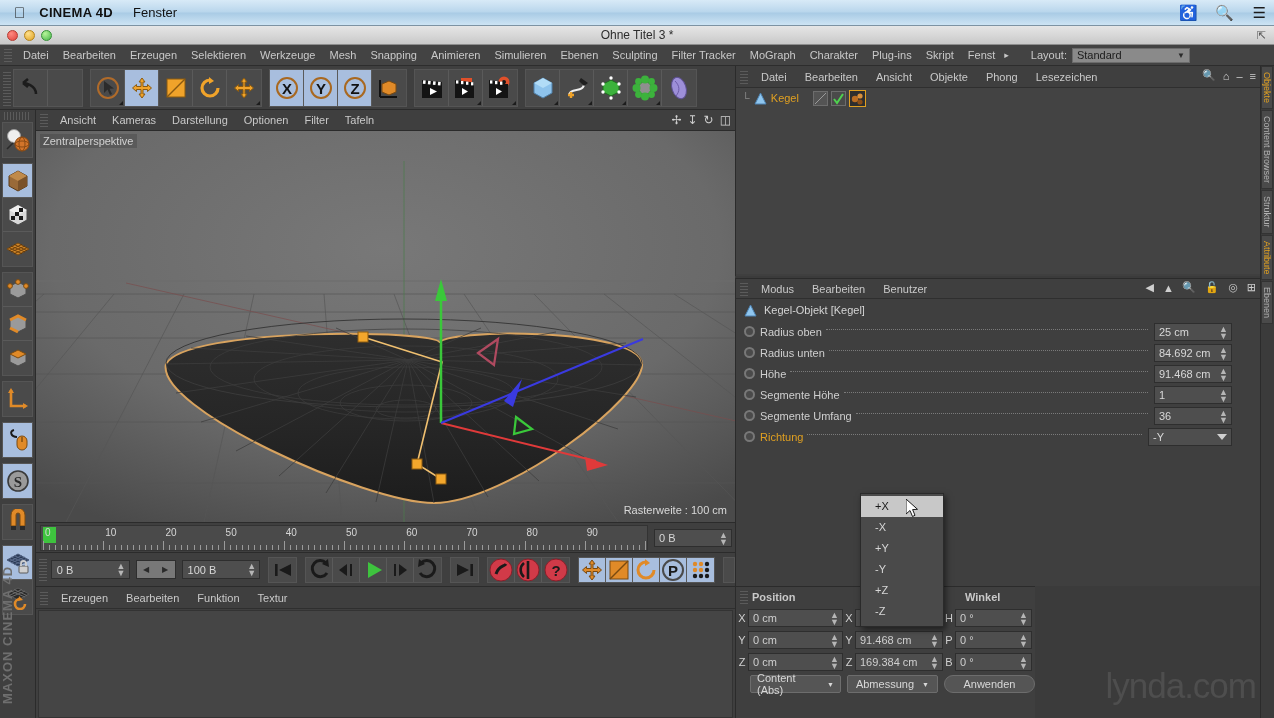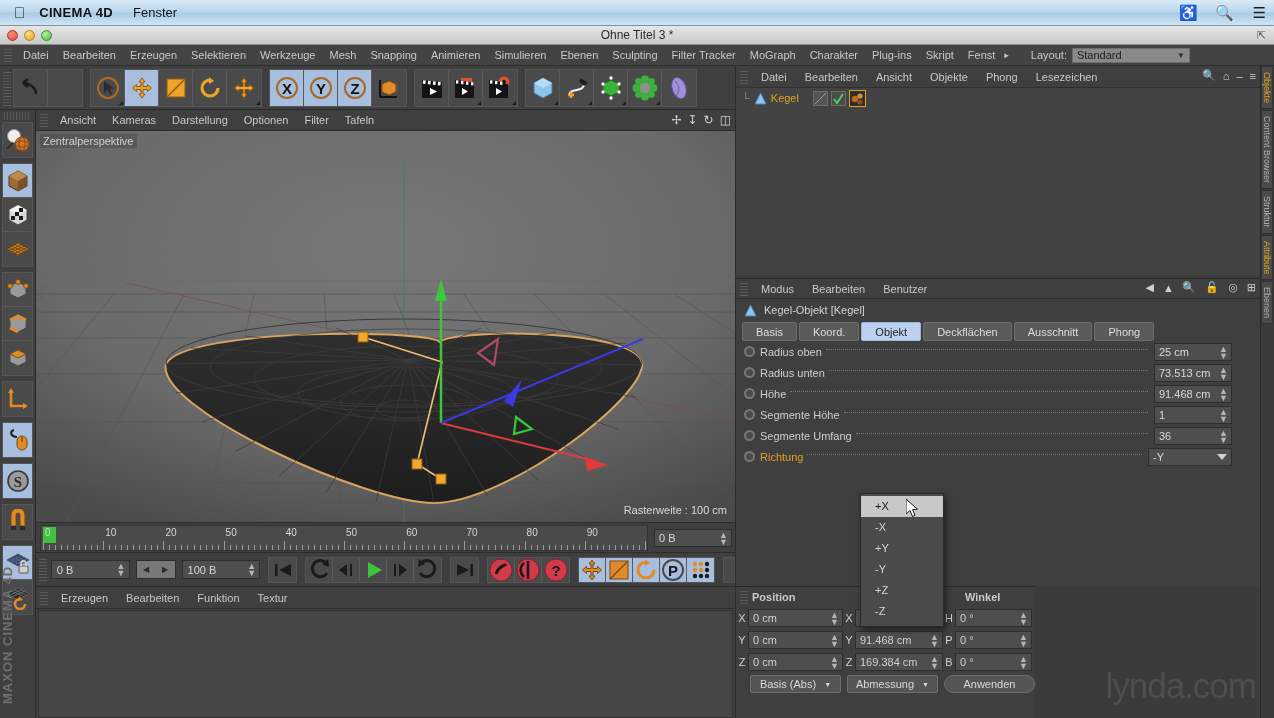--- a/index.html
+++ b/index.html
@@ -1121,21 +1121,21 @@
           </div>
       <span class="caxis">B</span>
       <div class="cfield" style="width:77px">
         <span>0 °</span>
         <span class="spin">▲<br>▼</span>
           </div>
     </div>
       </div>
     <div class="cbtns">
       <div class="cdrop" style="width:92px">
-        <span>Basis (Abs)</span>
+        <span>Content (Abs)</span>
         <span style="font-size:7px">▼</span>
       </div>
       <div class="cdrop" style="width:92px">
         <span>Abmessung</span>
         <span style="font-size:7px">▼</span>
       </div>
       <div class="cbtn" style="width:92px">Anwenden</div>
     </div>
   </div>
 
@@ -1198,47 +1198,39 @@
       </div>
     </div>
 
     <div class="aobj">
       <svg width="13" height="13" viewBox="0 0 13 13">
         <polygon points="6.5,1 12,12 1,12" fill="#8fc6ef" stroke="#4e84b4"></polygon>
       </svg>
       <span>Kegel-Objekt [Kegel]</span>
     </div>
 
-    <div class="atabs" id="atabs">
-        <div class="atab">Basis</div>
-        <div class="atab">Koord.</div>
-        <div class="atab on">Objekt</div>
-        <div class="atab">Deckflächen</div>
-        <div class="atab">Ausschnitt</div>
-        <div class="atab">Phong</div>
-      </div>
 
 
     <div id="props">
         <div class="prow">
             <span class="pdot"></span>
             <span class="plabel">Radius oben</span>
             <span class="pdots"></span>
             <div class="pfield">
            <span>25 cm</span>
            <span class="spin">▲<br>▼</span>
           </div>
             <span style="width:28px"></span>
           </div>
         <div class="prow">
             <span class="pdot"></span>
             <span class="plabel">Radius unten</span>
             <span class="pdots"></span>
             <div class="pfield">
-           <span>73.513 cm</span>
+           <span>84.692 cm</span>
            <span class="spin">▲<br>▼</span>
           </div>
             <span style="width:28px"></span>
           </div>
         <div class="prow">
             <span class="pdot"></span>
             <span class="plabel">Höhe</span>
             <span class="pdots"></span>
             <div class="pfield">
            <span>91.468 cm</span>

